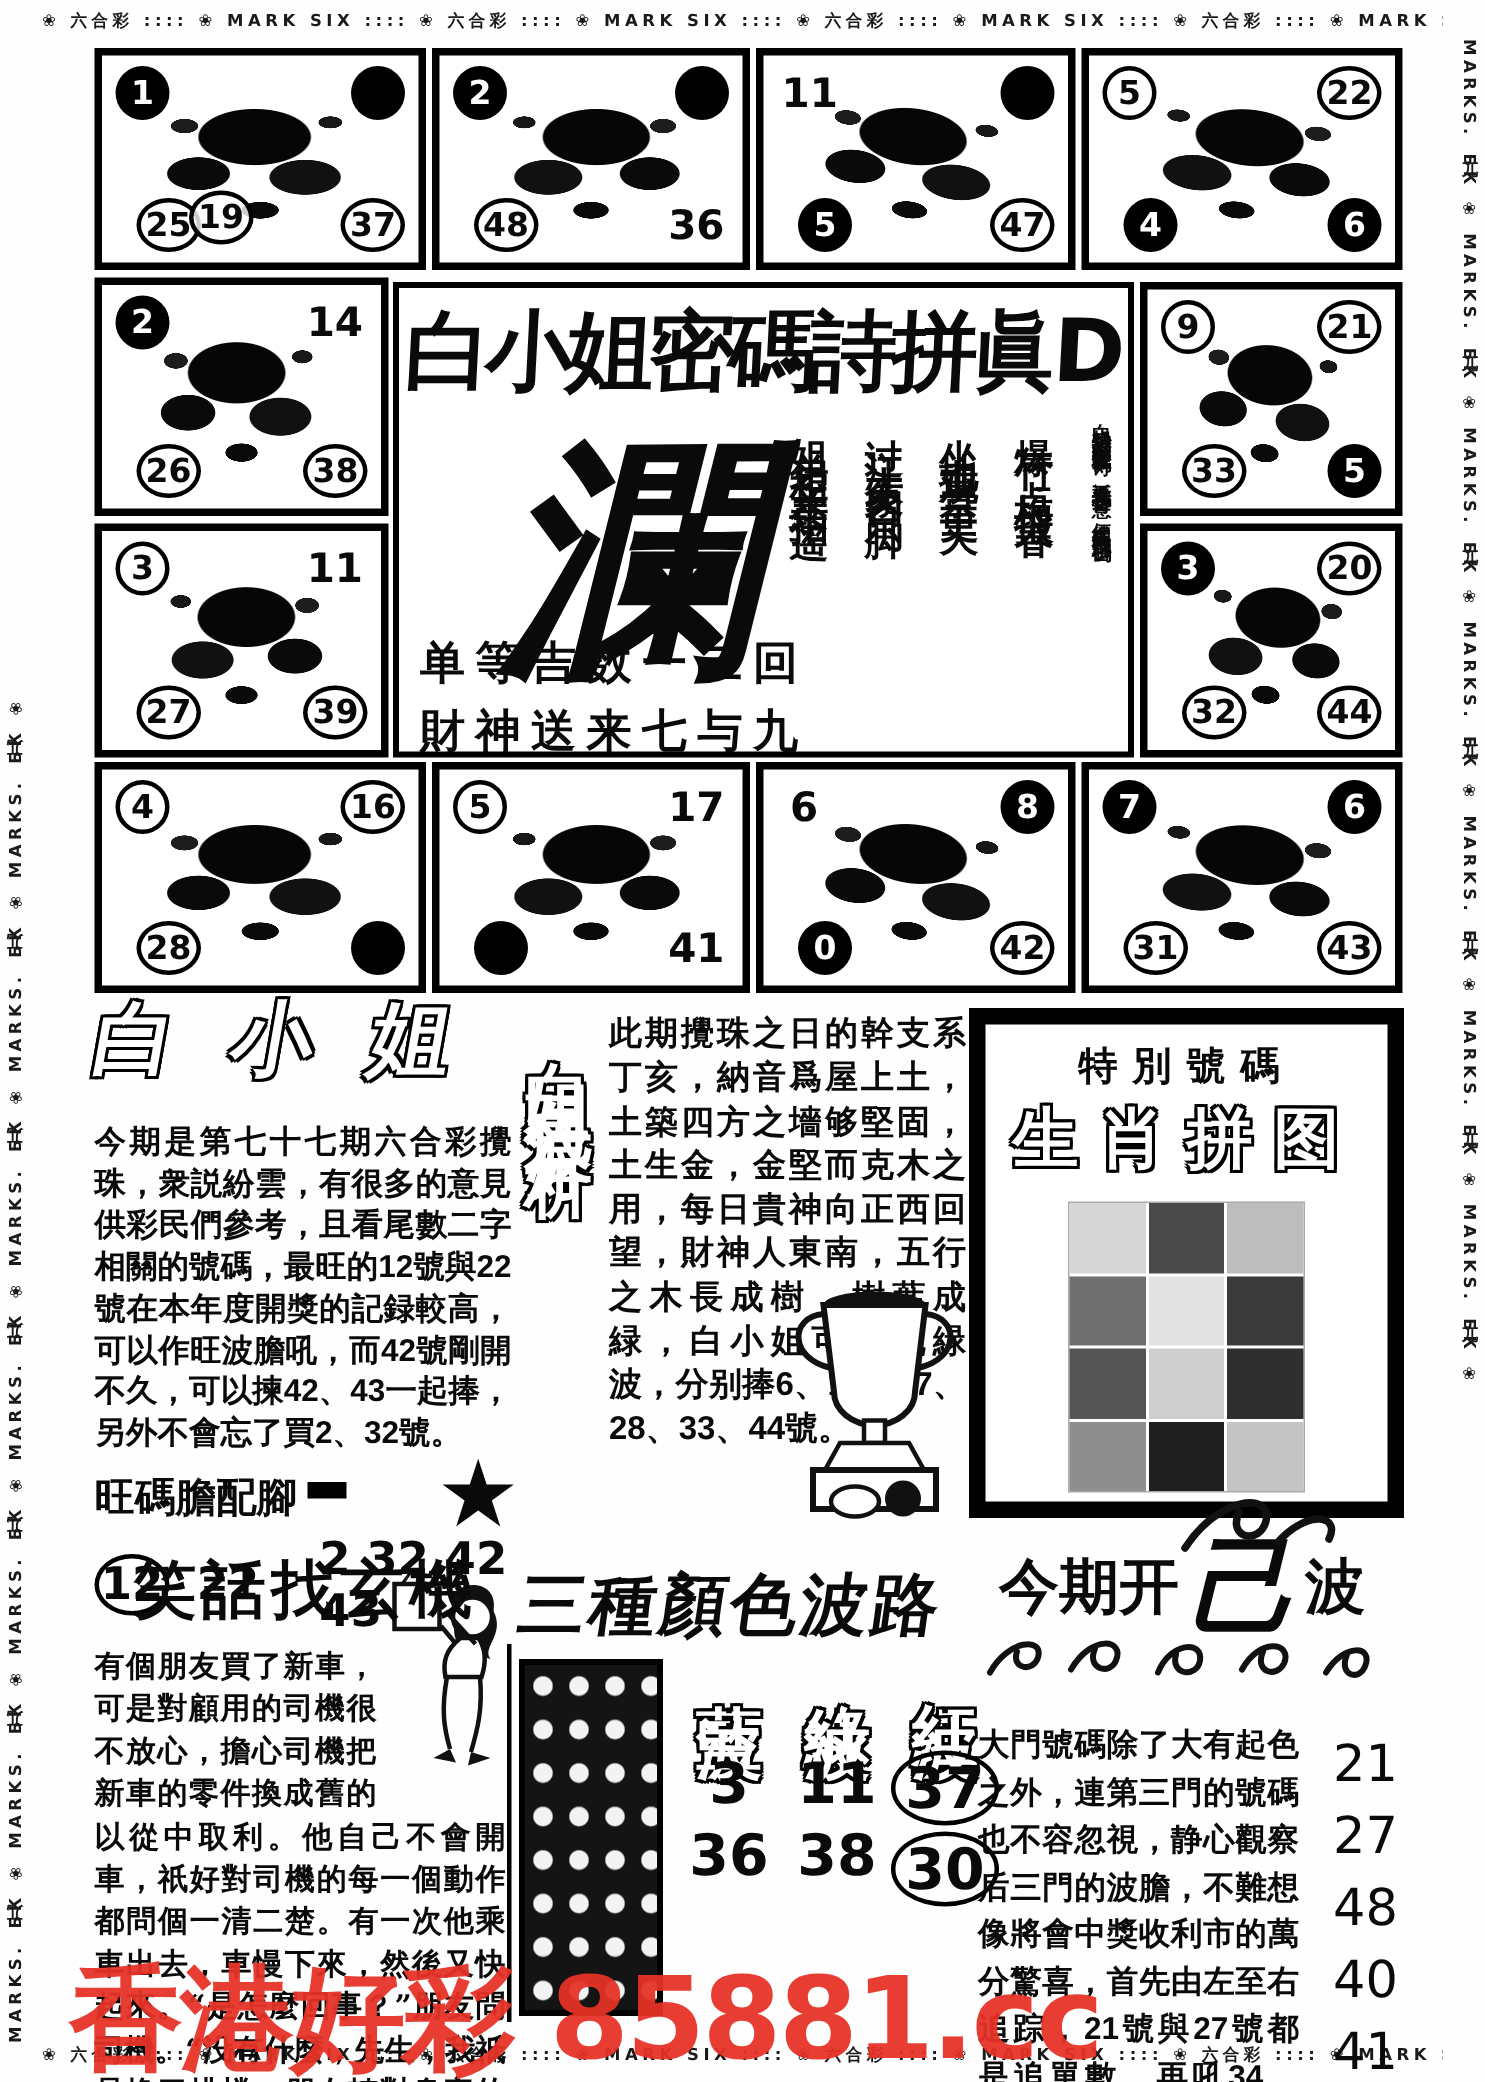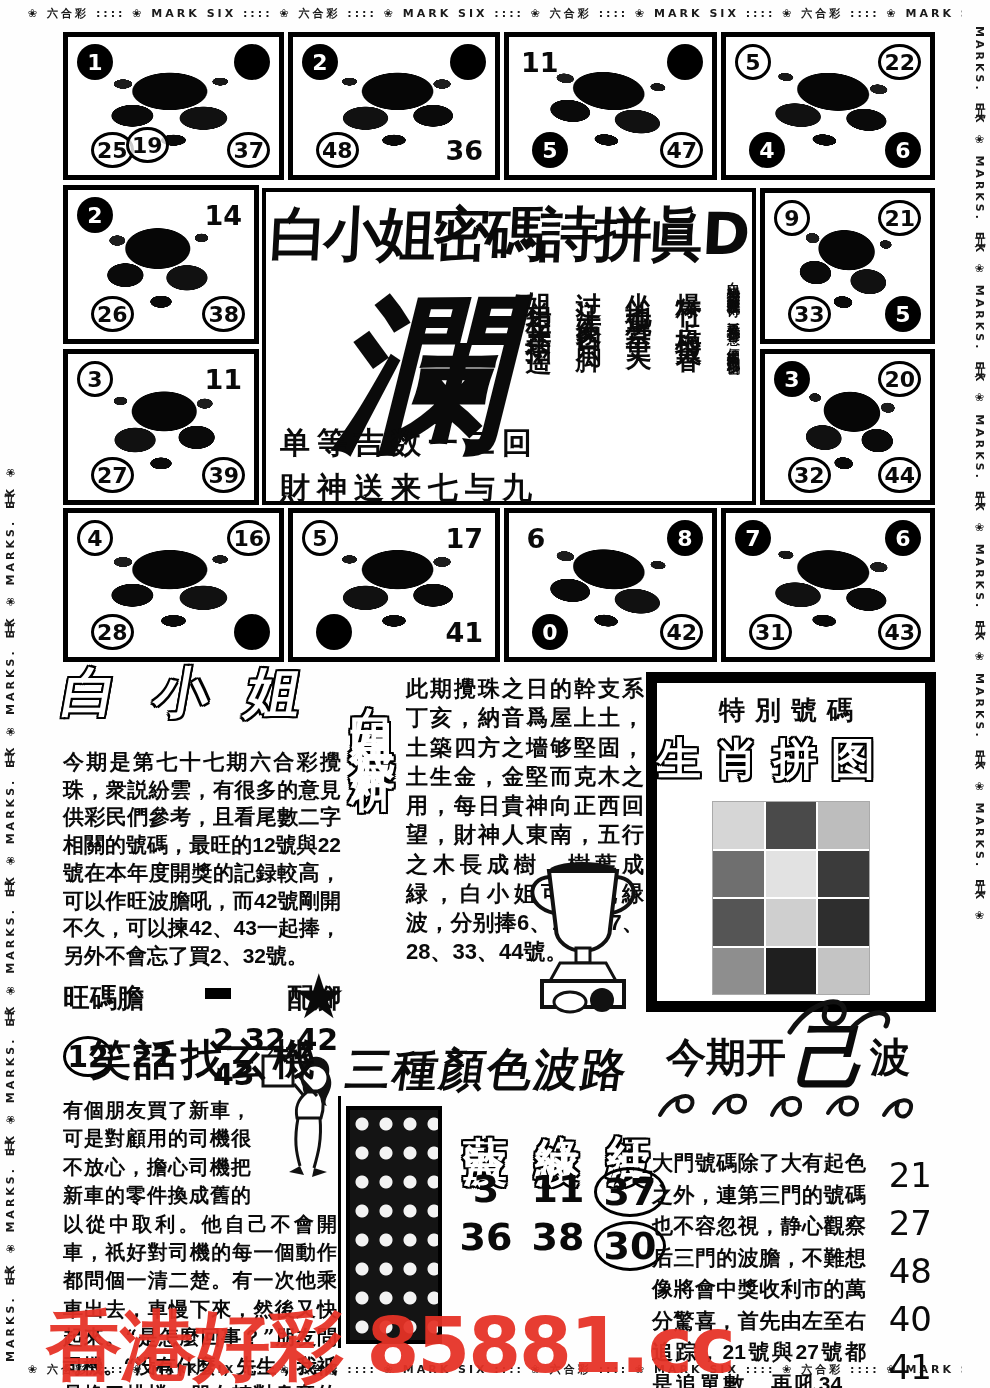--- a/index.html
+++ b/index.html
@@ -47,38 +47,38 @@
            letter-spacing:7px;line-height:1.5;white-space:nowrap;}
   
   .outline{color:#fff;text-shadow:-2px -2px 0 #000,2px -2px 0 #000,-2px 2px 0 #000,2px 2px 0 #000,
            -2px 0 0 #000,2px 0 0 #000,0 -2px 0 #000,0 2px 0 #000;}
   
   .la{position:absolute;left:63px;top:666px;width:278px;}
   .la-t1{font:900 54px "DejaVu Sans",sans-serif;letter-spacing:38px;transform:skewX(-10deg);
          white-space:nowrap;line-height:1;}
   .la-t2{font:900 37px "DejaVu Sans",sans-serif;letter-spacing:6px;margin-top:-16px;white-space:nowrap;}
   .la-body{margin-top:28px;font-weight:700;font-size:21px;line-height:1.32;text-align:justify;}
-  .la-heads{display:flex;gap:86px;font:900 27px "DejaVu Sans",sans-serif;margin-top:10px;justify-content:space-between;}
+  .la-heads{display:flex;font:900 27px "DejaVu Sans",sans-serif;margin-top:10px;}
   .la-nums{display:flex;align-items:center;gap:18px;font:700 30px "DejaVu Sans",sans-serif;margin-top:6px;}
   .num-cir{display:inline-flex;justify-content:center;border:3px solid #000;border-radius:50%;
            padding:0 7px;min-width:40px;box-sizing:border-box;}
   .dash-mark{position:absolute;left:142px;top:322px;width:26px;height:11px;background:#000;}
   .star-icon{position:absolute;left:228px;top:300px;font-size:62px;line-height:1;}
   
   .ma{position:absolute;left:342px;top:668px;width:302px;height:345px;}
   .ma-vtitle{position:absolute;left:0;top:4px;writing-mode:vertical-rl;
              font:900 45px "DejaVu Sans",sans-serif;letter-spacing:12px;}
   .ma-body{position:absolute;left:64px;top:6px;width:238px;font-weight:700;font-size:22px;
            line-height:1.33;text-align:justify;}
   .trophy{position:absolute;right:-4px;bottom:-14px;z-index:2;}
   
   .sb{position:absolute;left:646px;top:672px;width:290px;height:340px;border:11px solid #000;
       box-sizing:border-box;background:#fff;}
   .sb-h{margin-top:10px;text-align:center;font:700 26px "DejaVu Serif",serif;letter-spacing:10px;}
-  .sb-t{text-align:left;font:900 44px "DejaVu Sans",sans-serif;letter-spacing:14px;margin-top:2px;}
+  .sb-t{text-align:center;font:900 44px "DejaVu Sans",sans-serif;letter-spacing:14px;margin-top:2px;}
   .sb-puzzle{margin:12px auto 0;width:156px;height:192px;display:grid;gap:2px;background:#fff;
              grid-template-columns:repeat(3,1fr);grid-template-rows:repeat(4,1fr);
              border:1px solid #aaa;}
   .sb-puzzle div{background:#9a9a9a;}
   .sb-puzzle div:nth-child(1){background:#d6d6d6;} .sb-puzzle div:nth-child(2){background:#4a4a4a;}
   .sb-puzzle div:nth-child(3){background:#bdbdbd;} .sb-puzzle div:nth-child(4){background:#6f6f6f;}
   .sb-puzzle div:nth-child(5){background:#e2e2e2;} .sb-puzzle div:nth-child(6){background:#3b3b3b;}
   .sb-puzzle div:nth-child(7){background:#555;}    .sb-puzzle div:nth-child(8){background:#cfcfcf;}
   .sb-puzzle div:nth-child(9){background:#2e2e2e;} .sb-puzzle div:nth-child(10){background:#8e8e8e;}
   .sb-puzzle div:nth-child(11){background:#1f1f1f;}.sb-puzzle div:nth-child(12){background:#c4c4c4;}

